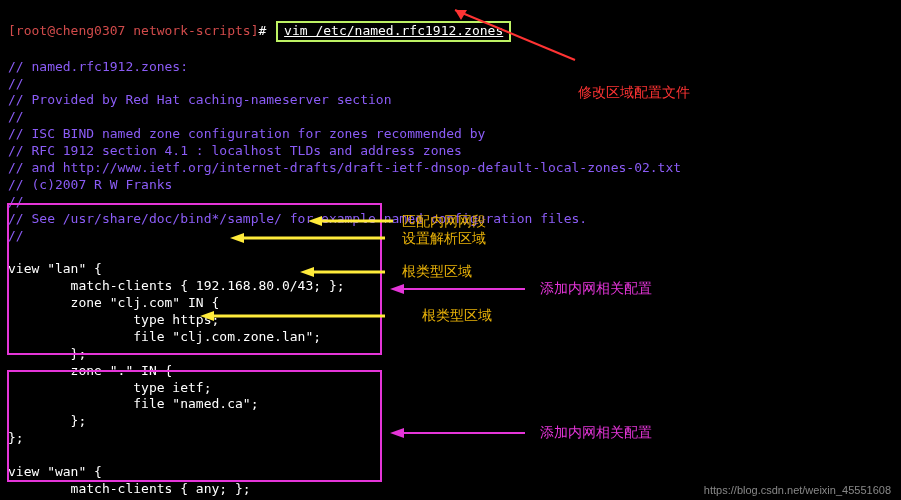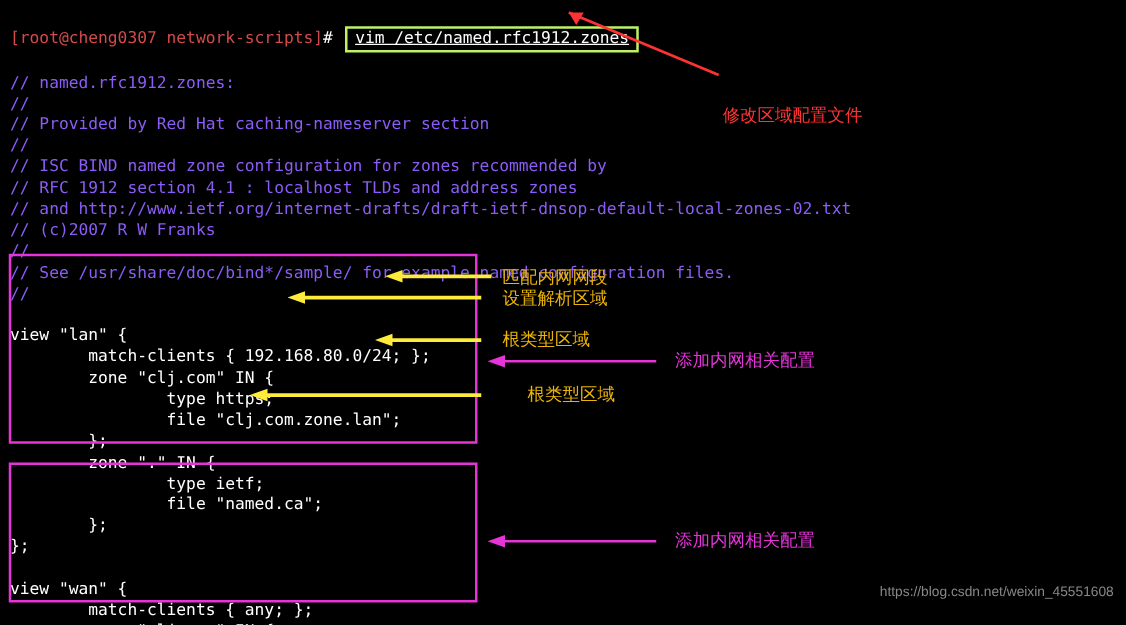--- a/index.html
+++ b/index.html
@@ -55,21 +55,21 @@
     }
     .ann-red { color: #ff3333; margin-top: 24px; }
     .ann-yellow { color: #eab308; text-align: center; }
     .ann-magenta { color: #e535d9; font-family: Liberation Serif, serif; }
     .arrow {
       position: absolute;
       pointer-events: none;
     }
     .watermark {
       position: absolute;
-      bottom: 20px;
+      bottom: 4px;
       right: 10px;
       color: #888;
       font-size: 11px;
       font-family: Arial, sans-serif;
     }
   </style>
 </head>
 <body>
 
 <div class="terminal">
@@ -81,21 +81,21 @@
 <span class="comment">//</span>
 <span class="comment">// ISC BIND named zone configuration for zones recommended by</span>
 <span class="comment">// RFC 1912 section 4.1 : localhost TLDs and address zones</span>
 <span class="comment">// and http://www.ietf.org/internet-drafts/draft-ietf-dnsop-default-local-zones-02.txt</span>
 <span class="comment">// (c)2007 R W Franks</span>
 <span class="comment">//</span>
 <span class="comment">// See /usr/share/doc/bind*/sample/ for example named configuration files.</span>
 <span class="comment">//</span>
 
 <span class="config-line">view "lan" {</span>
-<span class="config-line">        match-clients { 192.168.80.0/24; };</span>
+<span class="config-line">        match-clients { 192.168.80.0/43; };</span>
 <span class="config-line">        zone "clj.com" IN {</span>
 <span class="config-line">                type https;</span>
 <span class="config-line">                file "clj.com.zone.lan";</span>
 <span class="config-line">        };</span>
 <span class="config-line">        zone "." IN {</span>
 <span class="config-line">                type ietf;</span>
 <span class="config-line">                file "named.ca";</span>
 <span class="config-line">        };</span>
 <span class="config-line">};</span>
 

